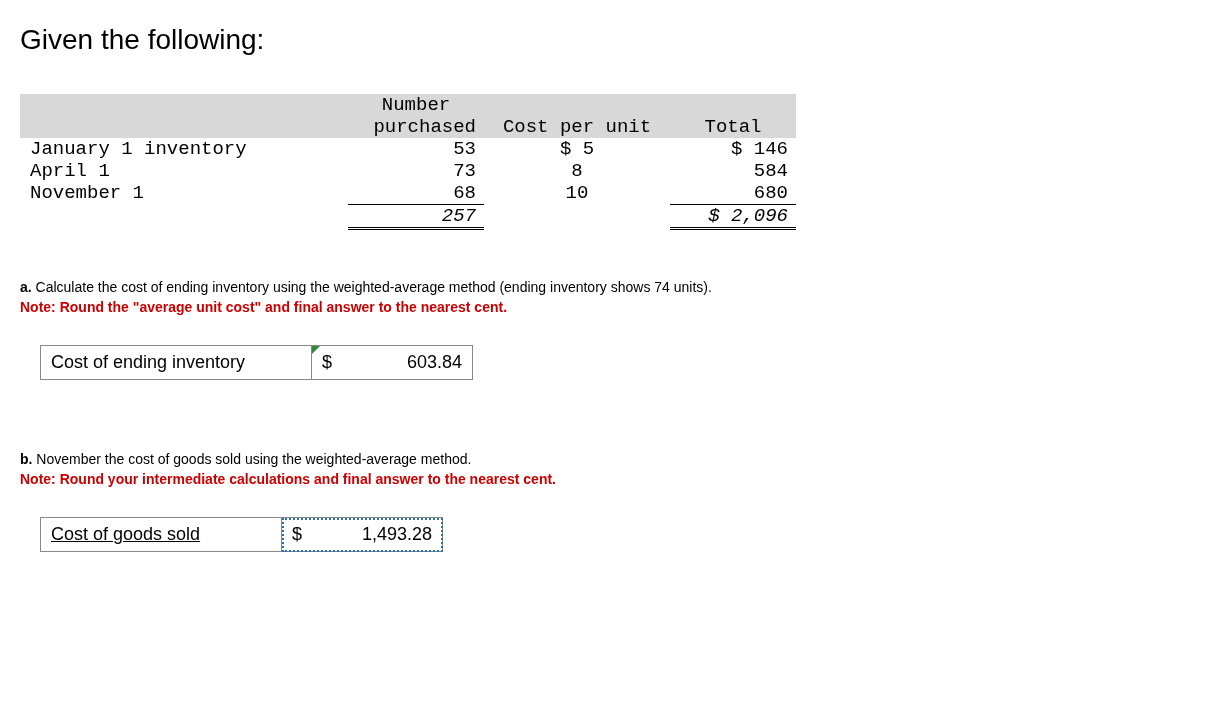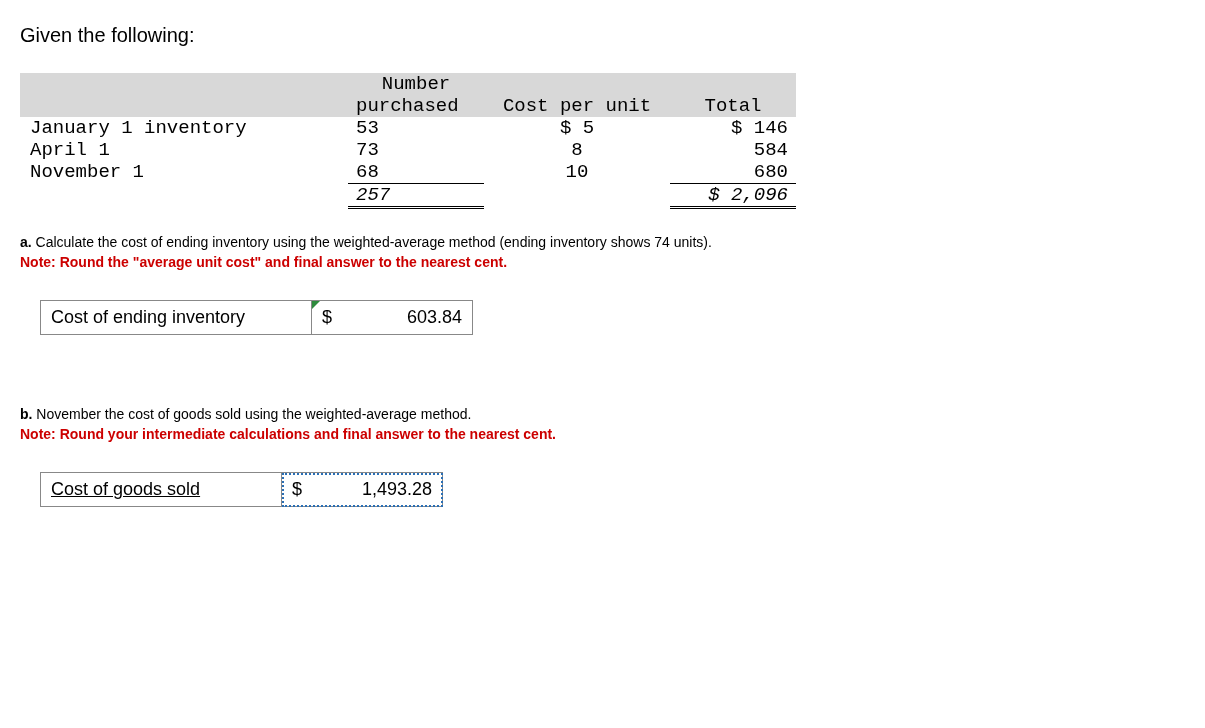--- a/index.html
+++ b/index.html
@@ -5,47 +5,47 @@
   body {
     font-family: Arial, Helvetica, sans-serif;
     font-size: 18px;
     color: #000;
     margin: 0;
     padding: 24px 20px;
     width: 1205px;
     box-sizing: border-box;
   }
   .intro {
-    font-size: 20px;
-    margin-bottom: 26px;
+    font-size: 28px;
+    margin-bottom: 38px;
   }
   table.data {
     border-collapse: collapse;
-    margin-bottom: 24px;
+    margin-bottom: 48px;
   }
   table.data td, table.data th {
     font-family: "Courier New", Courier, monospace;
     font-size: 19px;
     font-weight: normal;
     padding: 0 8px;
     height: 22px;
     vertical-align: middle;
     white-space: nowrap;
   }
   table.data th {
     text-align: center;
     background: #d8d8d8;
   }
   table.data .rowlabel {
     text-align: left;
     width: 310px;
     padding-left: 10px;
   }
   table.data .numcol {
-    text-align: left;
+    text-align: right;
     width: 120px;
   }
   table.data .costcol {
     text-align: center;
     width: 170px;
   }
   table.data .totalcol {
     text-align: right;
     width: 110px;
   }

